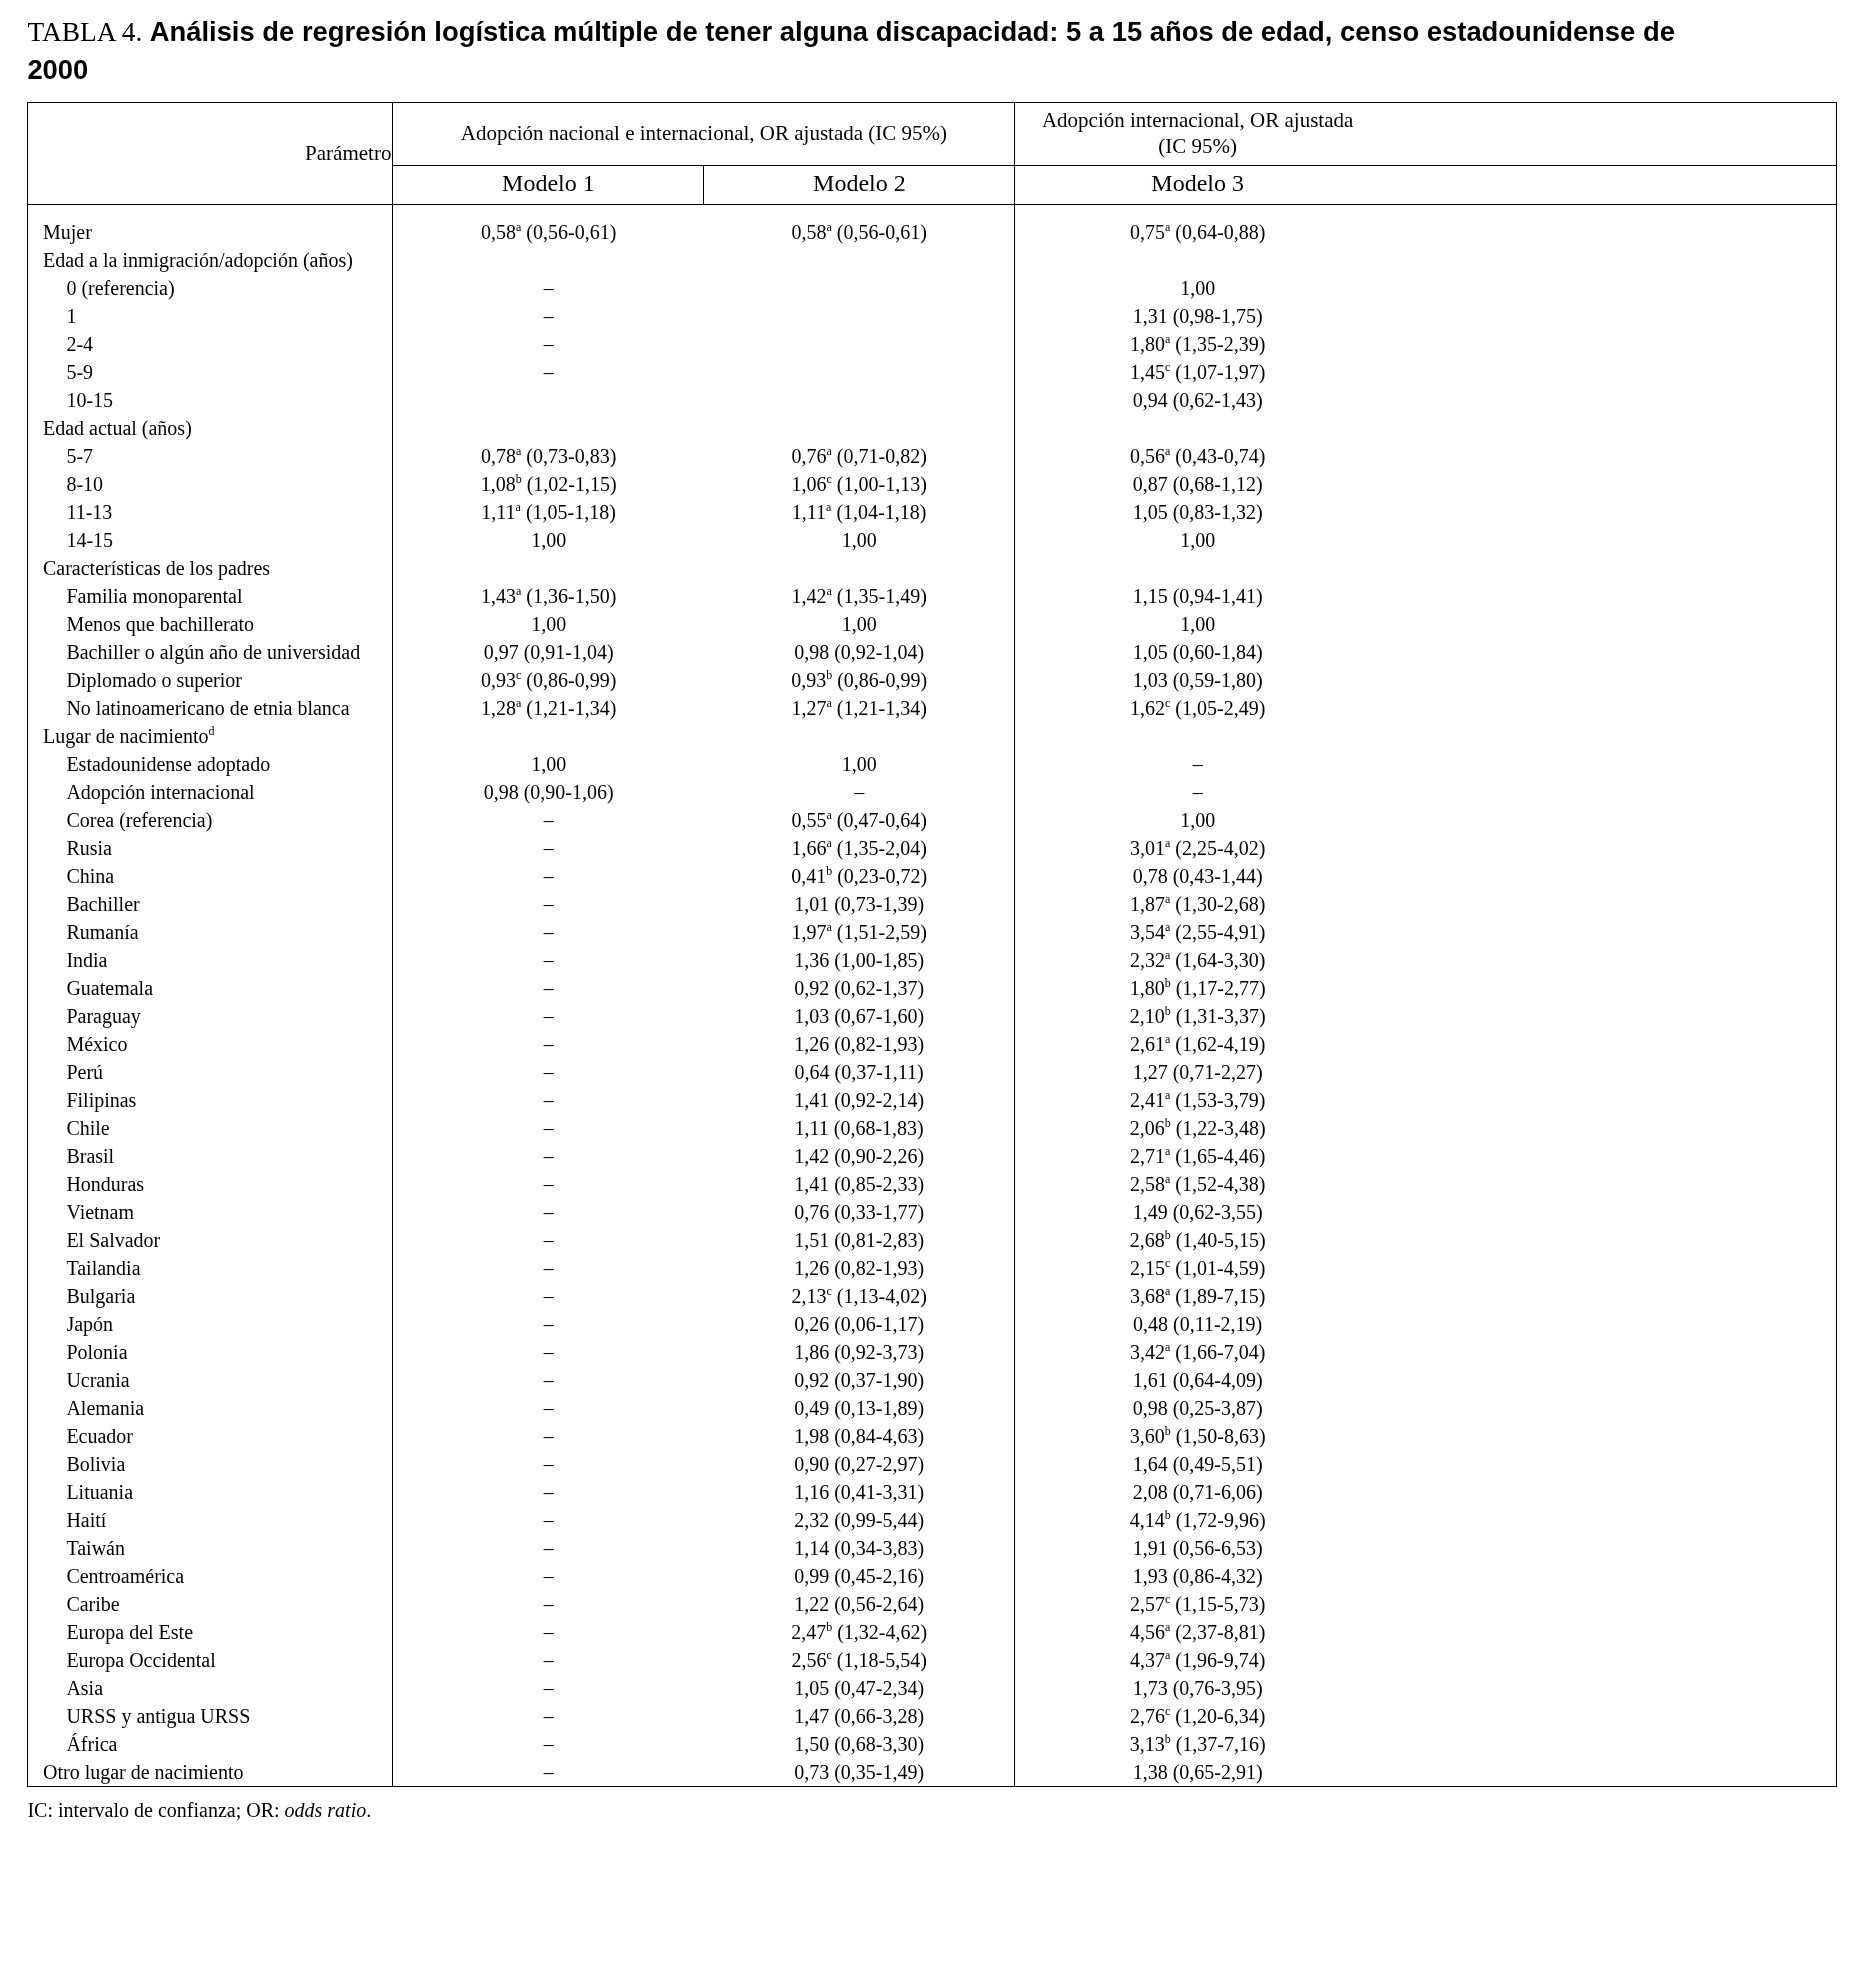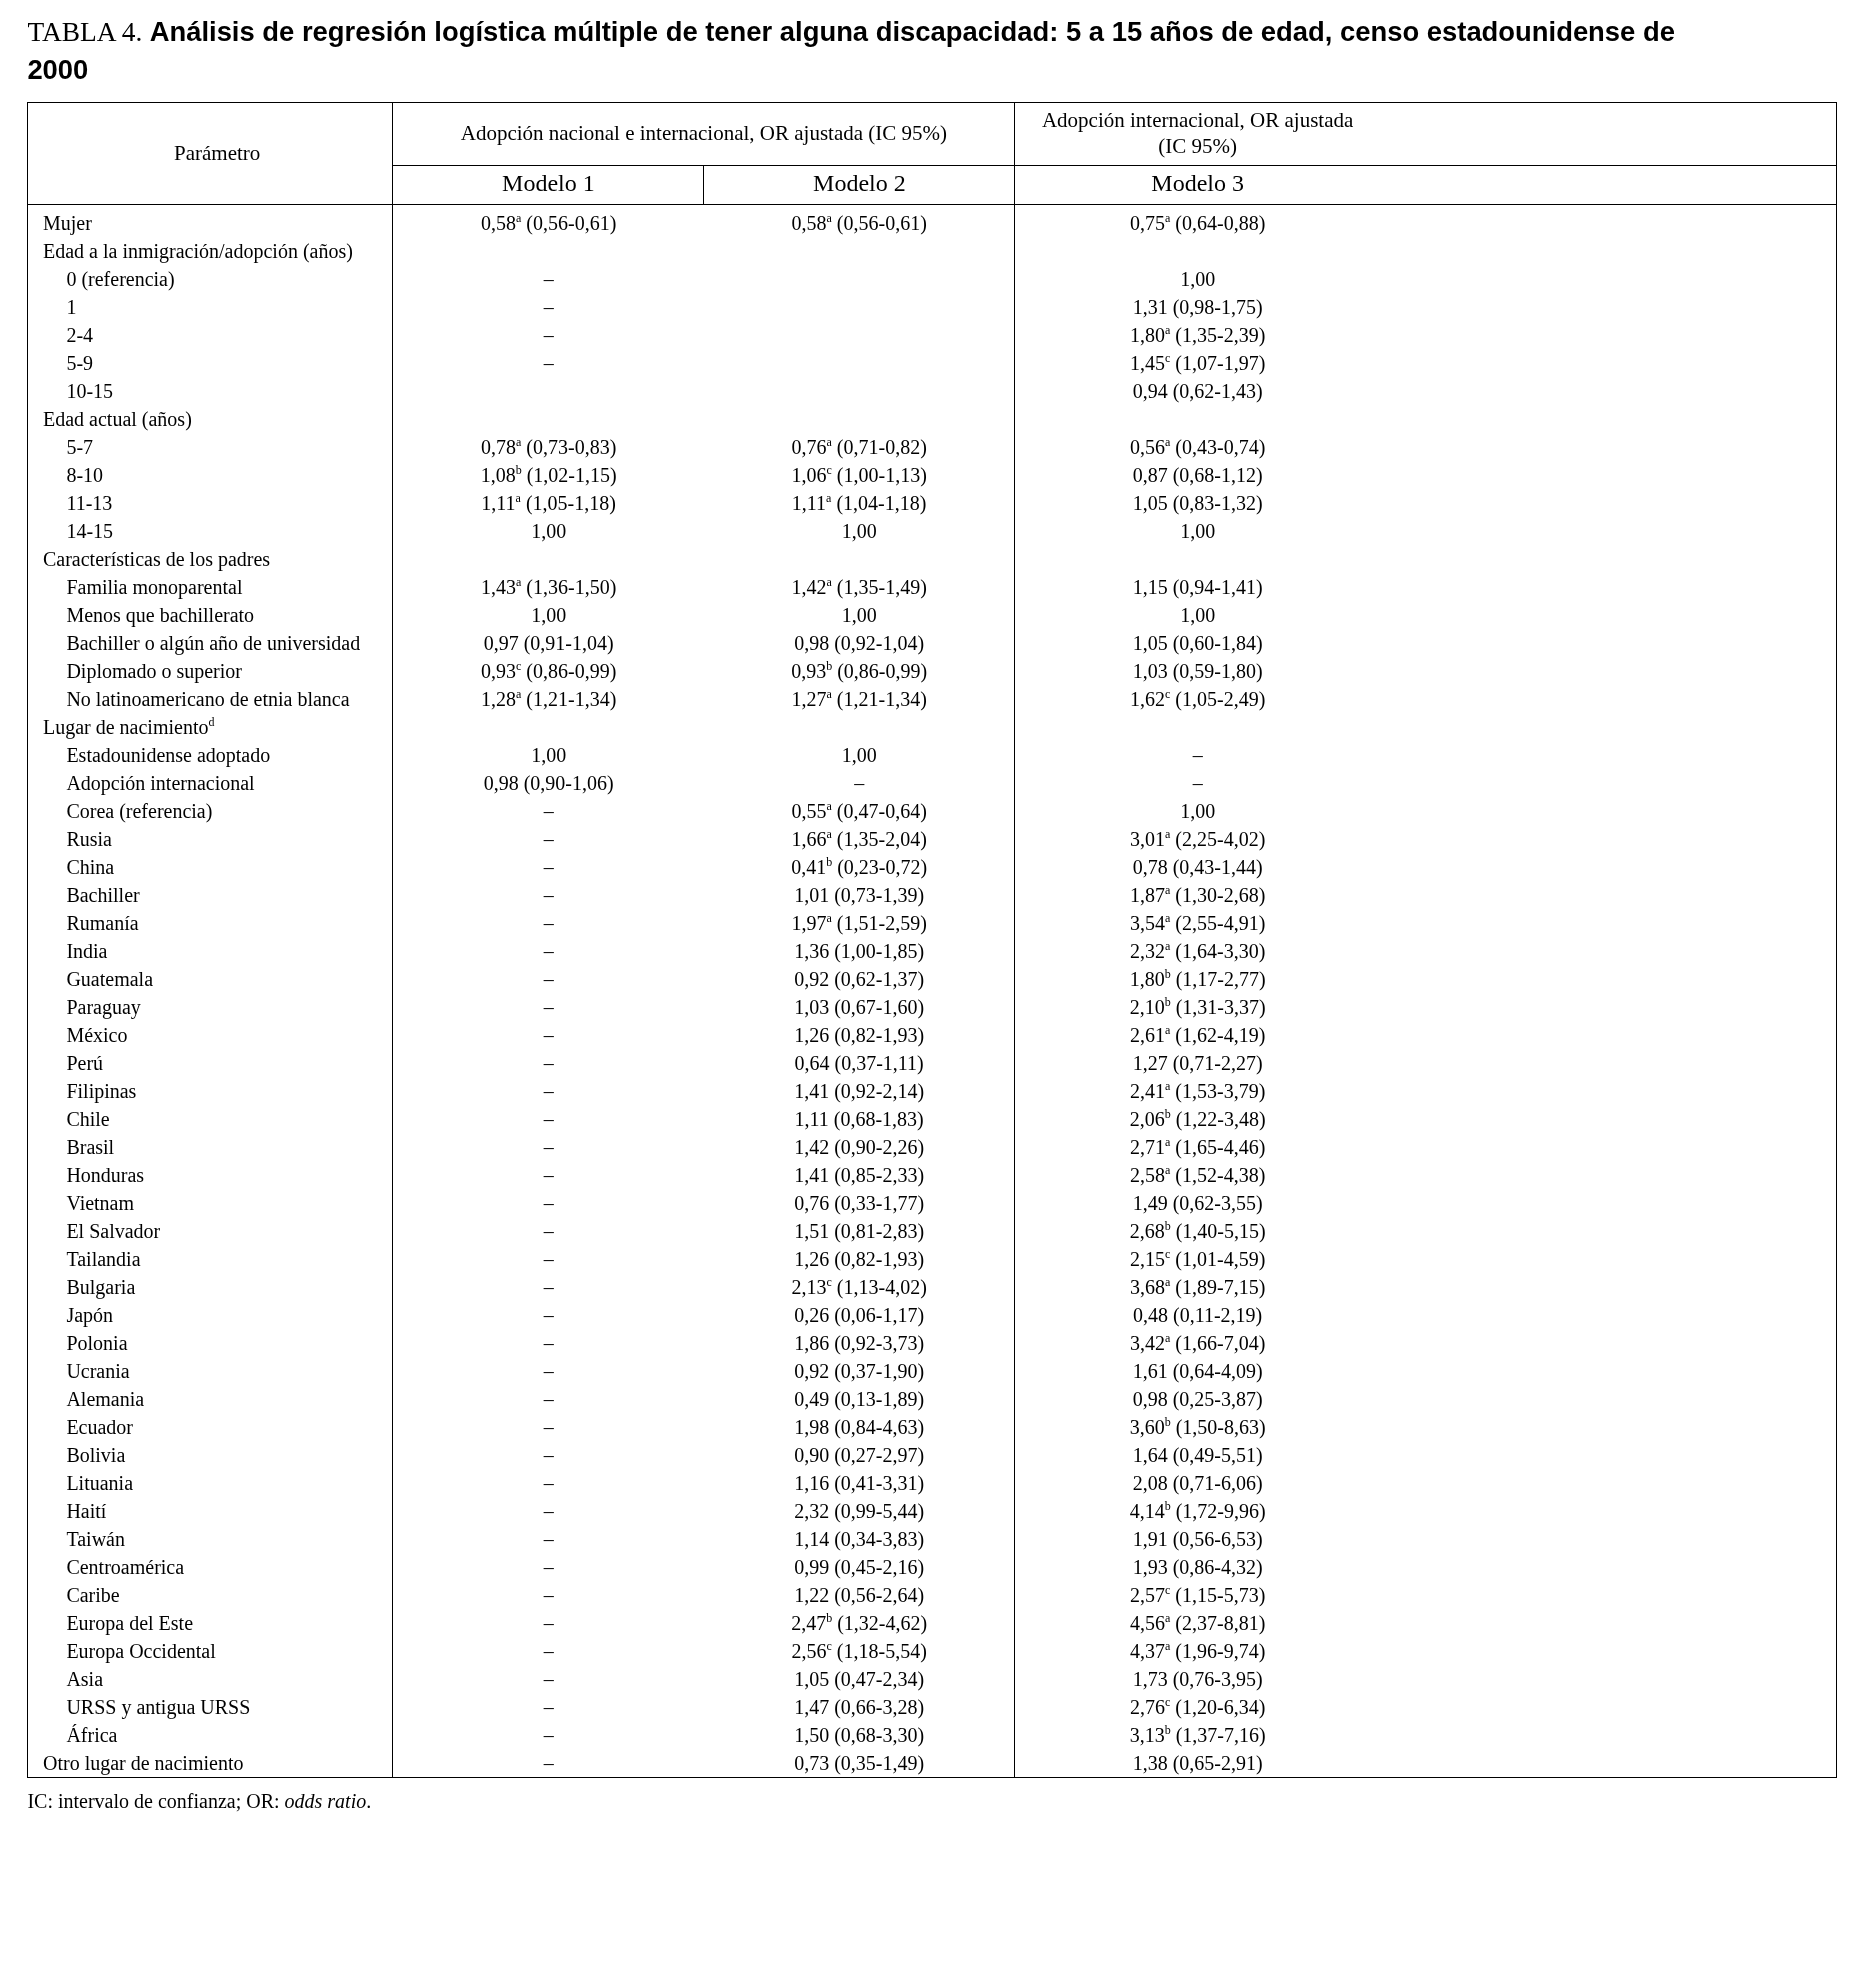--- a/index.html
+++ b/index.html
@@ -22,26 +22,26 @@
     border:1.8px solid #000;
   }
   col.c-param{width:365px;}
   col.c-m1{width:311px;}
   col.c-m2{width:311px;}
   col.c-m3{width:365px;}
   col.c-fill{width:457px;}
   th{font-weight:normal;}
   .b-r{border-right:1.8px solid #000;}
   .b-b{border-bottom:1.8px solid #000;}
-  th.param-h{text-align:center;vertical-align:middle;padding-left:14.6px;font-size:21px;}
+  th.param-h{text-align:right;vertical-align:middle;padding-left:14.6px;font-size:21px;}
   th.group-h{text-align:center;vertical-align:middle;padding:5.5px 3.7px;font-size:21px;line-height:25.6px;}
   th.g2{white-space:pre-line;}
   th.model-h{text-align:center;vertical-align:middle;padding:4.6px 0 6.4px;font-size:24px;}
   tbody td{line-height:28px;padding:0;vertical-align:top;}
-  tbody tr:first-child td{padding-top:4px;}
+  tbody tr:first-child td{padding-top:13px;}
   td.param{text-align:left;padding-left:14.6px;white-space:nowrap;}
   td.param.ind{padding-left:38px;}
   td.val{text-align:center;white-space:nowrap;}
   sup{font-size:12px;line-height:0;vertical-align:super;}
   .footnotes{margin-top:11px;font-size:20px;line-height:25px;color:#000;}
   .footnotes em{}
 </style>
 </head>
 <body>
 

